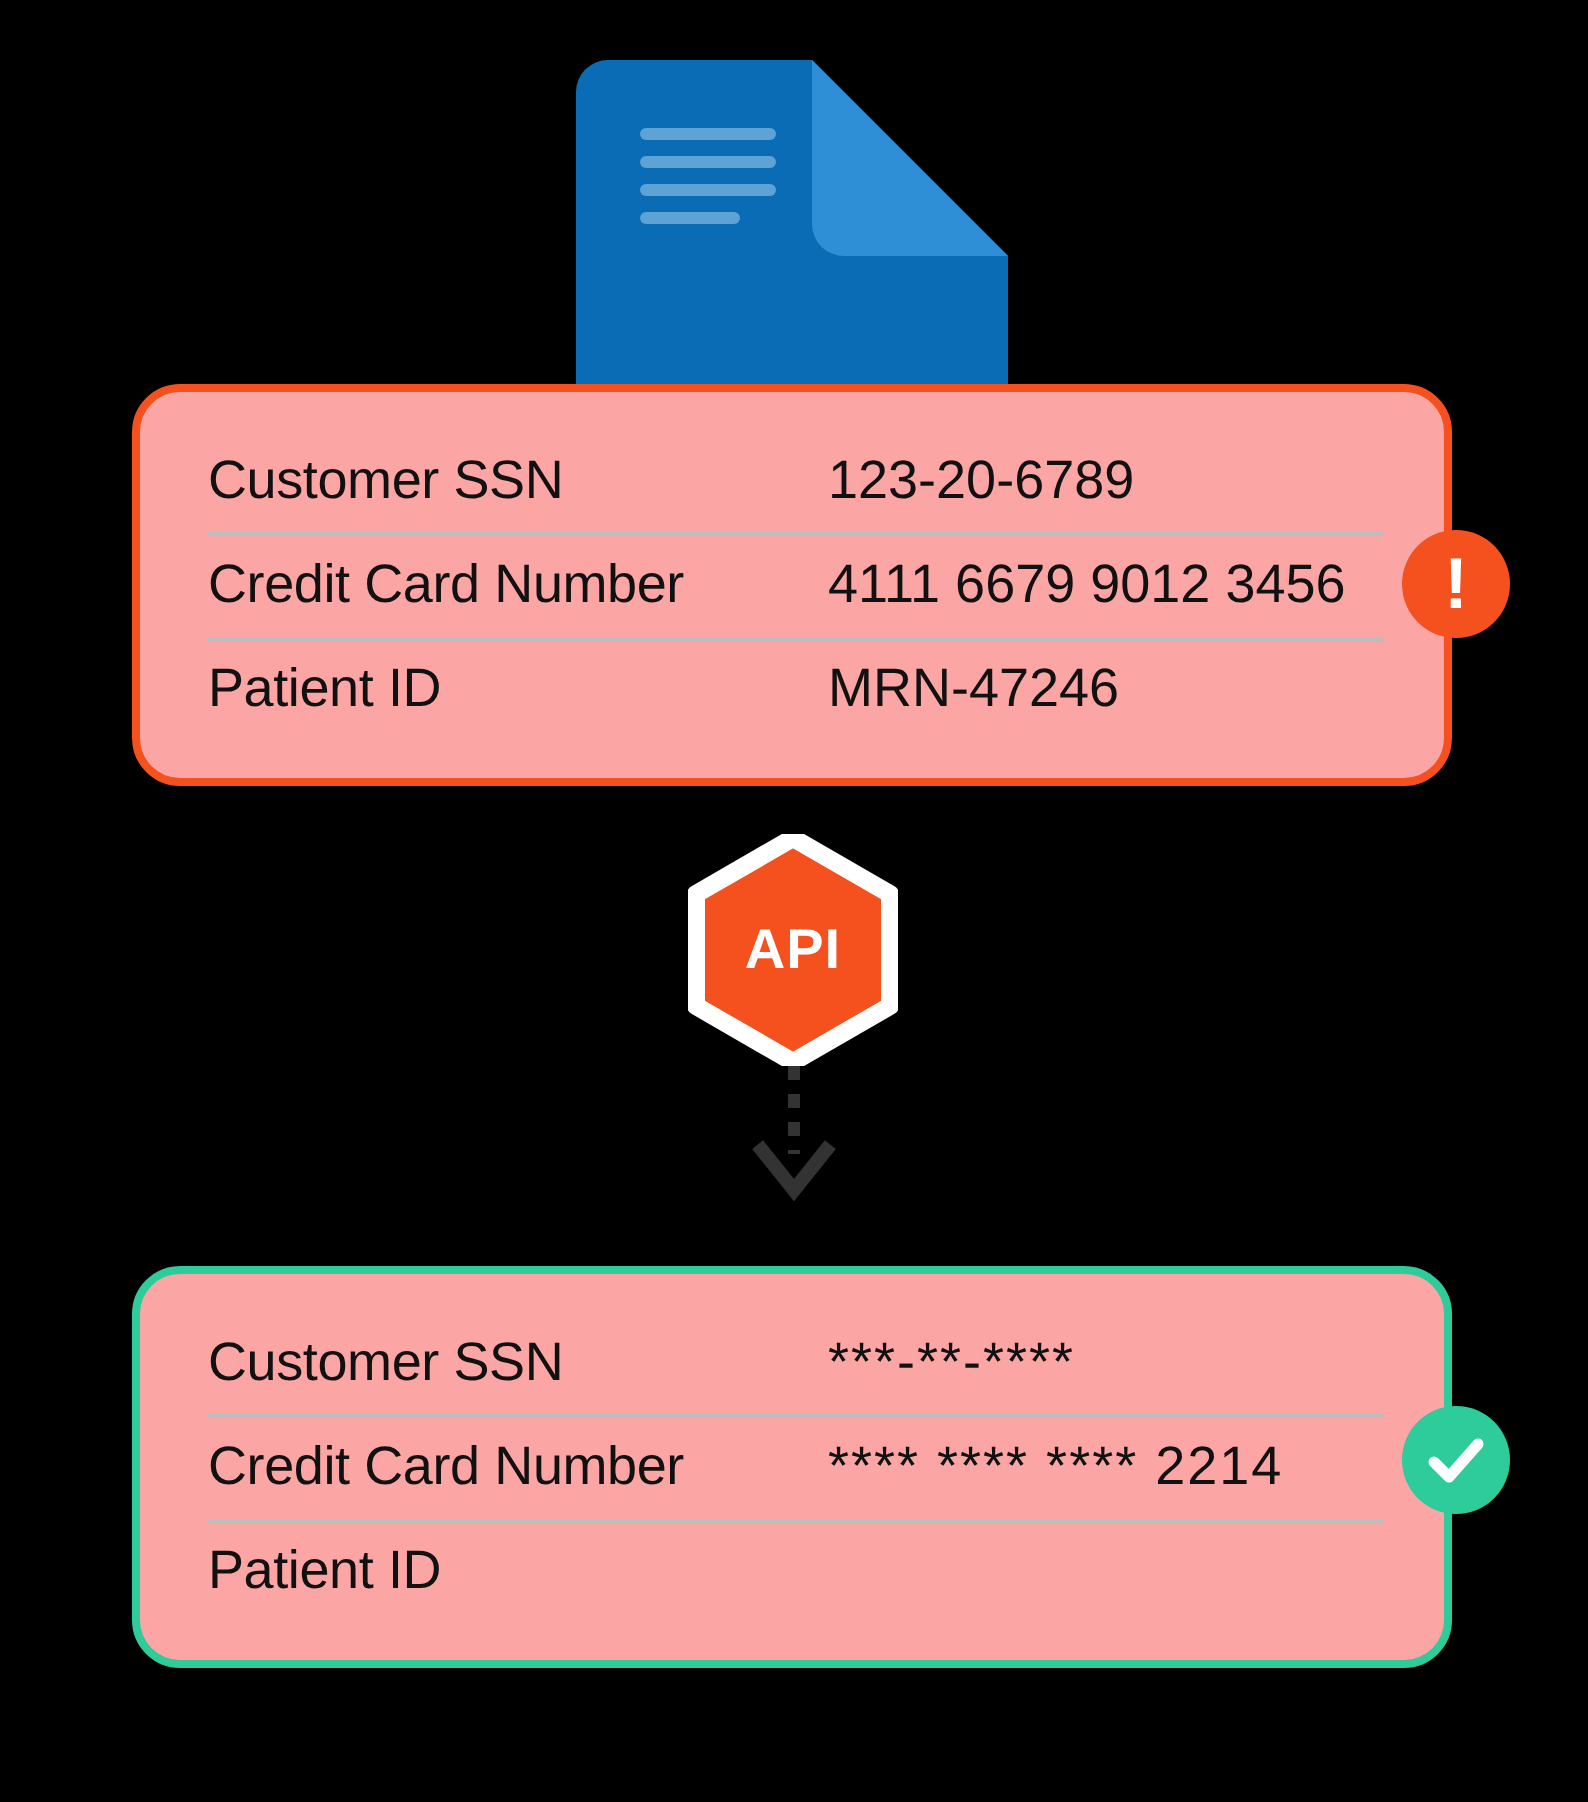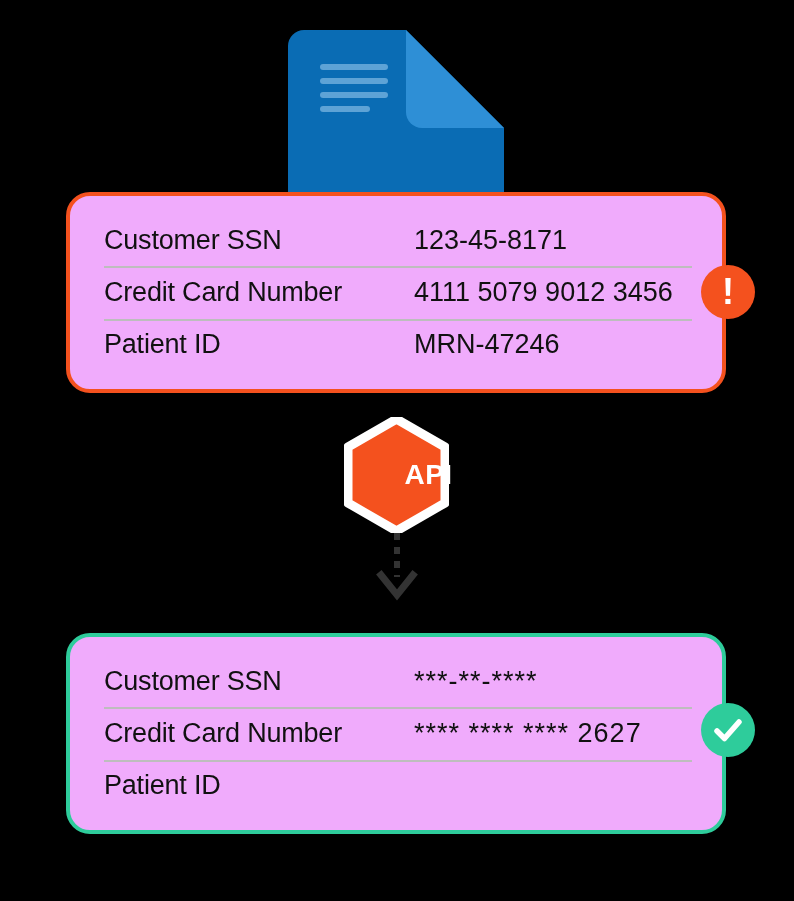--- a/index.html
+++ b/index.html
@@ -29,21 +29,21 @@
     left: 288px;
     top: 30px;
     width: 216px;
     height: 172px;
   }
   .doc-svg { display: block; width: 216px; height: 172px; }
 
   
   .card {
     position: absolute;
-    background: #f0abfc;
+    background: #fca5a5;
     border-radius: 24px;
     box-sizing: border-box;
     padding-left: 24px;
   }
   .card--alert {
     left: 66px;
     top: 192px;
     width: 660px;
     height: 201px;
     border: 4px solid #F4511E;
@@ -143,21 +143,20 @@
     width: 105px;
     height: 116px;
     display: flex;
     align-items: center;
     justify-content: center;
     color: #ffffff;
     font-size: 28px;
     font-weight: bold;
     letter-spacing: 0.5px;
     font-family: "Liberation Sans", sans-serif;
-    padding-left: 32px;
   }
 
   
   .flow-arrow {
     position: absolute;
     left: 376px;
     top: 533px;
     width: 42px;
     height: 68px;
   }
@@ -177,26 +176,26 @@
       <rect x="32" y="62" width="68" height="6" rx="3" fill="#5EA3D6"></rect>
       <rect x="32" y="76" width="50" height="6" rx="3" fill="#5EA3D6"></rect>
     </svg>
   </div>
 
   <div class="card card--alert">
     <div class="rows">
 
       <div class="row">
         <span class="row-label">Customer SSN</span>
-        <span class="row-value">123-45-8171</span>
+        <span class="row-value">123-20-6789</span>
       </div>
 
       <div class="row">
         <span class="row-label">Credit Card Number</span>
-        <span class="row-value">4111 5079 9012 3456</span>
+        <span class="row-value">4111 6679 9012 3456</span>
       </div>
 
       <div class="row">
         <span class="row-label">Patient ID</span>
         <span class="row-value">MRN-47246</span>
       </div>
 
     </div>
   </div>
 
@@ -221,21 +220,21 @@
   <div class="card card--safe">
     <div class="rows">
 
       <div class="row">
         <span class="row-label">Customer SSN</span>
         <span class="row-value masked">***-**-****</span>
       </div>
 
       <div class="row">
         <span class="row-label">Credit Card Number</span>
-        <span class="row-value masked">**** **** **** 2627</span>
+        <span class="row-value masked">**** **** **** 2214</span>
       </div>
 
       <div class="row">
         <span class="row-label">Patient ID</span>
       </div>
 
     </div>
   </div>
 
   <div class="badge badge--safe">

